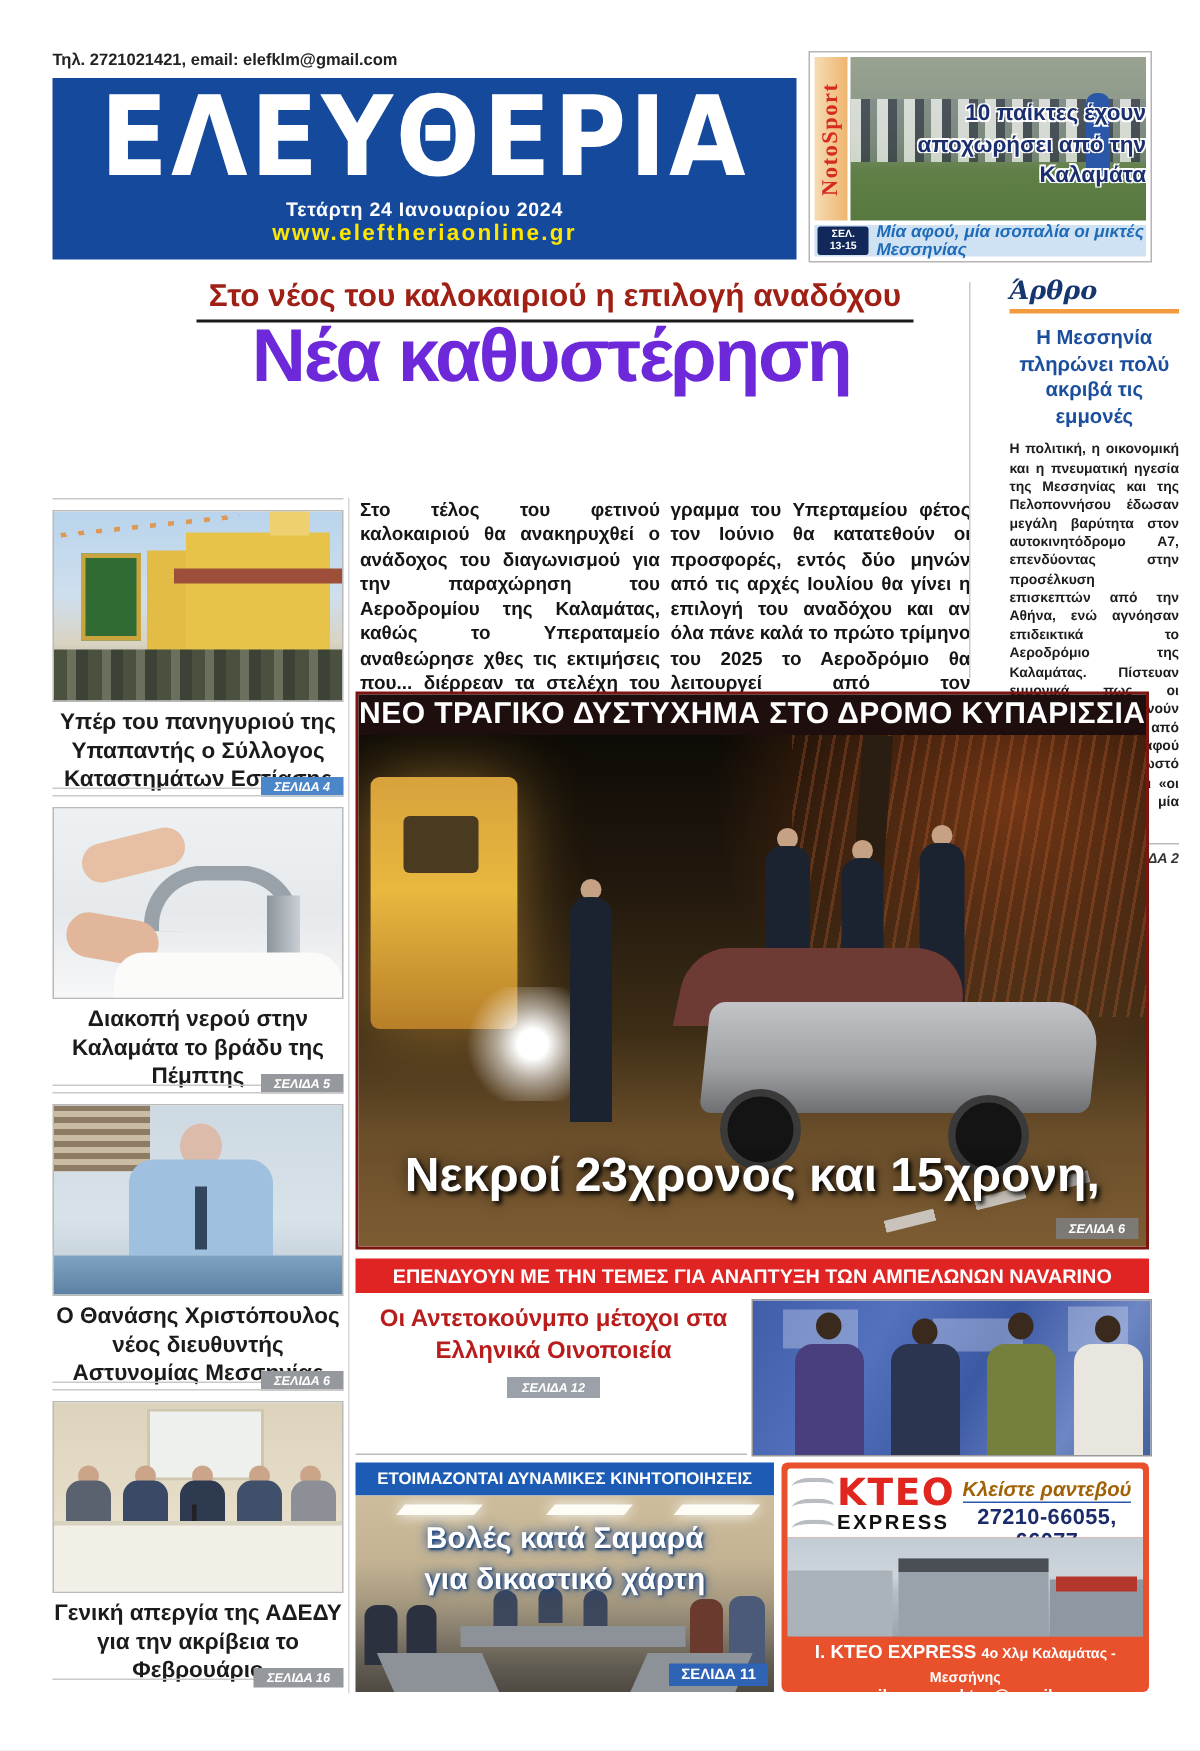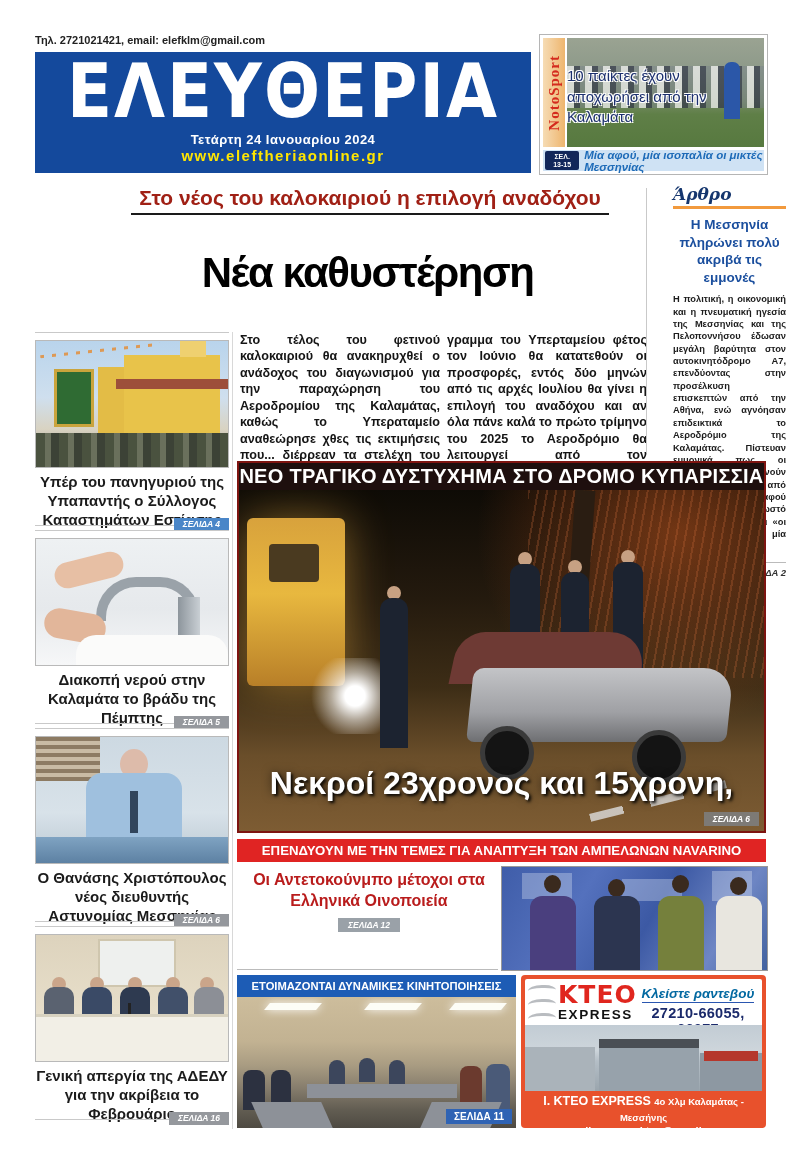--- a/index.html
+++ b/index.html
@@ -20,34 +20,34 @@
   .ns-brand{position:absolute;left:3px;top:3px;bottom:27px;width:22px;
             background:linear-gradient(90deg,#f6dcb4,#eeb56e);display:flex;align-items:center;justify-content:center;}
   .ns-brand span{writing-mode:vertical-rl;transform:rotate(180deg);font-family:"Liberation Serif",serif;
             font-weight:bold;font-size:15px;color:#d42b1e;letter-spacing:1px;}
   .ns-photo{position:absolute;left:27px;top:3px;right:3px;bottom:27px;overflow:hidden;
             background:linear-gradient(180deg,#9aa392 0%,#8e9a8a 28%,#7b8d6d 55%,#5f7f47 70%,#57793f 100%);}
   .ns-players{position:absolute;left:0;right:0;top:26%;height:38%;
             background:repeating-linear-gradient(90deg,rgba(245,245,245,.85) 0 7px,rgba(45,50,70,.8) 7px 13px,rgba(120,130,140,.5) 13px 18px);
             filter:blur(.4px);opacity:.85;}
   .ns-player-blue{position:absolute;right:12%;top:22%;width:16px;height:52%;background:#2b57a8;border-radius:7px 7px 0 0;}
-  .ns-headline{position:absolute;left:0;right:0;top:26%;text-align:left;font-size:15px;font-weight:normal;
+  .ns-headline{position:absolute;left:0;right:0;top:26%;text-align:right;font-size:15px;font-weight:bold;
             color:#1b2f6e;line-height:1.35;
             text-shadow:-1px -1px 0 #fff,1px -1px 0 #fff,-1px 1px 0 #fff,1px 1px 0 #fff;}
   .ns-footer{position:absolute;left:3px;right:3px;bottom:3px;height:21px;background:#cfe2f4;
             display:flex;align-items:center;}
   .ns-badge{background:#12275a;color:#fff;font-size:7px;font-weight:bold;padding:2px 4px;margin:0 5px 0 2px;
             border-radius:2px;line-height:1.1;text-align:center;}
   .ns-foot-text{color:#1e6bb8;font-style:italic;font-weight:bold;font-size:11.5px;}
   
   .kicker-wrap{position:absolute;left:90px;top:186px;width:560px;text-align:center;}
   .kicker{display:inline-block;font-size:21px;font-weight:bold;color:#a02015;
           padding:0 8px 3px;border-bottom:2px solid #1a1a1a;}
-  .headline{position:absolute;left:70px;top:211px;width:595px;text-align:center;font-size:42px;
-          font-weight:bold;color:#000000;line-height:1.06;letter-spacing:-1.5px;margin-top:40px;}
+  .headline{position:absolute;left:70px;top:211px;width:595px;text-align:center;font-size:50px;
+          font-weight:bold;color:#6d28d9;line-height:1.06;letter-spacing:-1.5px;}
   .intro{position:absolute;top:332px;width:200px;font-size:12.6px;line-height:1.31;text-align:justify;
           font-weight:600;color:#151515;}
   .intro-c1{left:240px;} .intro-c2{left:447px;}
   .redsq{display:inline-block;width:9px;height:9px;background:#e02423;margin:0 3px 0 5px;}
   .selref{font-weight:bold;}
   
   .vline-right{position:absolute;left:646px;top:188px;width:1px;height:264px;background:#c9c9c9;}
   .article{position:absolute;left:653px;top:184px;width:113px;margin-left:20px;}
   .article-label{font-family:"DejaVu Serif",serif;font-style:italic;font-weight:bold;font-size:17px;color:#15366e;}
   .article-orange{height:3px;background:#f29a3d;margin:2px 0 7px;}
@@ -153,21 +153,21 @@
   
   .kteo{position:absolute;left:521px;top:975px;width:245px;height:153px;background:#e8512c;border-radius:4px;
           padding:4px;box-sizing:border-box;}
   .kteo-top{position:relative;background:#fff;height:46px;border-radius:2px 2px 0 0;}
   .kteo-sketch{position:absolute;left:3px;top:4px;width:28px;height:36px;}
   .kteo-sketch i{display:block;height:9px;border-top:3px solid #b9bcc0;border-radius:50% 40% 0 0;margin-top:2px;}
   .kteo-logo{position:absolute;left:33px;top:3px;line-height:1;}
   .kteo-logo .k1{font-size:25px;font-weight:bold;color:#e0261e;letter-spacing:1px;font-family:"DejaVu Sans",sans-serif;}
   .kteo-logo .k2{font-size:13.5px;font-weight:bold;color:#111;letter-spacing:1.6px;margin-top:1px;}
   .kteo-cta{position:absolute;right:3px;top:5px;width:122px;text-align:center;}
-  .kteo-cta .c1{display:inline-block;color:#0369a1;font-style:italic;font-weight:bold;font-size:13.5px;
+  .kteo-cta .c1{display:inline-block;color:#a16207;font-style:italic;font-weight:bold;font-size:13.5px;
           border-bottom:1.5px solid #2a56b0;padding-bottom:1px;}
   .kteo-cta .c2{color:#1b2a6b;font-weight:bold;font-size:14.5px;margin-top:2px;letter-spacing:.3px;}
   .kteo-photo{position:relative;height:66px;overflow:hidden;background:linear-gradient(180deg,#c2ccd4 0%,#cdd5db 38%,#b4bec6 55%,#9aa5ad 100%);}
   .kb{position:absolute;}
   .kteo-foot{height:31px;color:#fff;text-align:center;padding-top:3px;line-height:1.25;}
   .kteo-foot .f1{font-size:12.5px;font-weight:bold;}
   .kteo-foot .f1 small{font-size:9.5px;font-weight:bold;}
   .kteo-foot .f2{font-size:11px;font-weight:bold;}
 </style>
 </head>
@@ -356,20 +356,22 @@
       <div class="tr-person" style="left:34px;bottom:22px;width:20px;height:36px;"></div>
       <div class="tr-person" style="left:92px;bottom:44px;width:16px;height:24px;background:#3c465c;"></div>
       <div class="tr-person" style="left:122px;bottom:46px;width:16px;height:24px;background:#3c465c;"></div>
       <div class="tr-person" style="left:152px;bottom:44px;width:16px;height:24px;background:#3c465c;"></div>
       <div class="tr-person" style="right:34px;bottom:20px;width:22px;height:42px;background:#6b3a2e;"></div>
       <div class="tr-person" style="right:6px;bottom:18px;width:24px;height:46px;background:#4a5a78;"></div>
       <div class="tr-table" style="left:70px;bottom:30px;width:150px;height:14px;"></div>
       <div class="tr-table" style="left:20px;bottom:0;width:70px;height:26px;transform:skewX(24deg);"></div>
       <div class="tr-table" style="right:20px;bottom:0;width:70px;height:26px;transform:skewX(-24deg);"></div>
       <div class="trif-headline">
+        <div>Βολές κατά Σαμαρά</div>
+        <div>για δικαστικό χάρτη</div>
       </div>
       <div class="trif-badge">ΣΕΛΙΔΑ 11</div>
     </div>
   </div>
 
   <div class="kteo">
     <div class="kteo-top">
       <div class="kteo-sketch">
           <i></i>
           <i></i>

